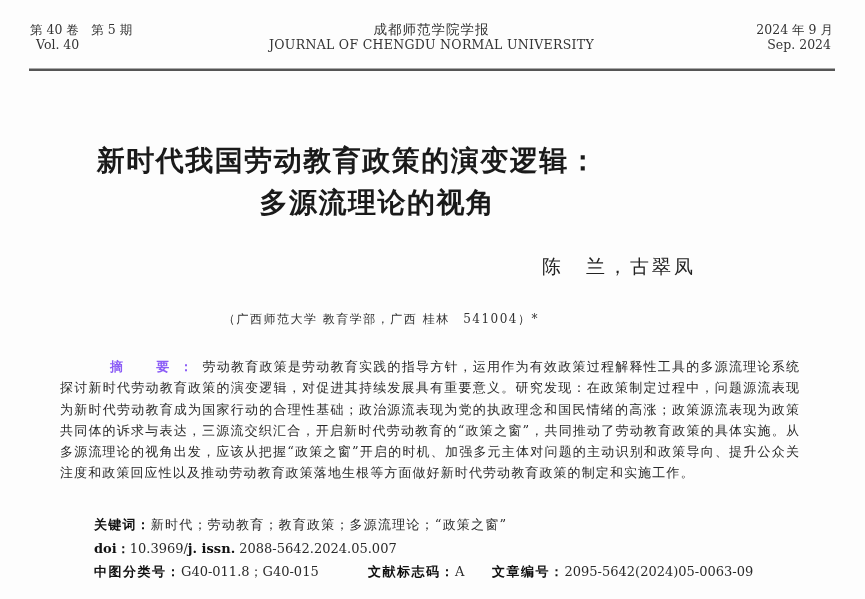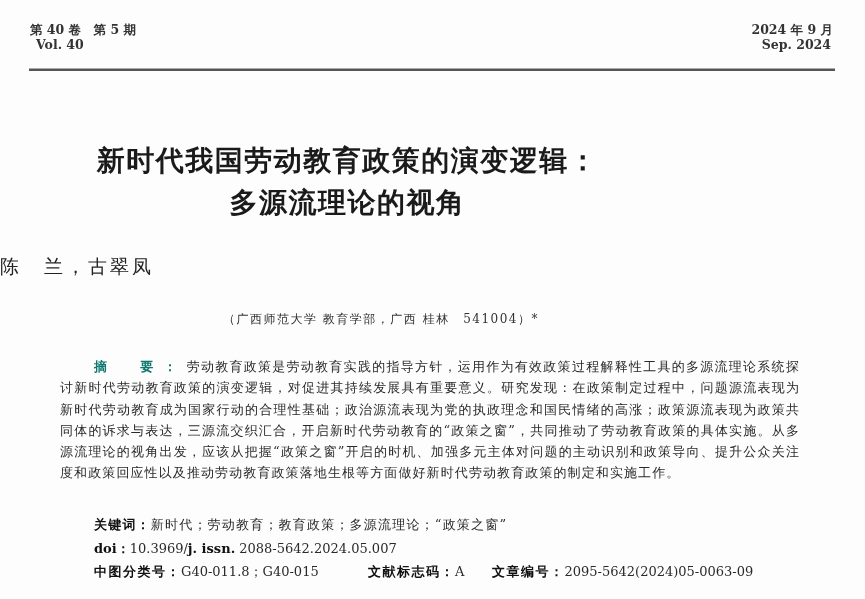--- a/index.html
+++ b/index.html
@@ -4,57 +4,57 @@
   <style>
     html, body { margin: 0; padding: 0; }
     body {
       width: 865px; height: 599px; overflow: hidden;
       background: #fdfdfd;
       font-family: "DejaVu Serif", "Liberation Serif", serif;
       color: #222;
       position: relative;
     }
     .header {
-      position: absolute; left: 30px; top: 22px; width: 803px; height: 44px; font-weight: bold;
+      position: absolute; left: 30px; top: 22px; width: 803px; height: 44px;
     }
     .hdr-left { position: absolute; left: 0; top: 0; font-size: 12.5px; line-height: 15px; color: #333; }
     .hdr-left .l2 { padding-left: 6px; }
     .hdr-center { position: absolute; left: 0; right: 0; top: 0; text-align: center; font-size: 12.5px; line-height: 15px; color: #333; }
     .hdr-center .cn { font-size: 13.5px; letter-spacing: 1px; }
     .hdr-center .en { letter-spacing: 0.3px; }
     .hdr-right { position: absolute; right: 0; top: 0; text-align: right; font-size: 12.5px; line-height: 15px; color: #333; }
     .hdr-right .l2 { padding-right: 2px; }
     .rule {
       position: absolute; left: 29px; top: 68px; width: 806px; height: 2px;
       background: #555;
       border-top: 1px solid #aaa;
     }
     .title {
       position: absolute; left: 0; width: 695px; text-align: center;
       font-family: "DejaVu Sans", "Liberation Sans", sans-serif;
       font-size: 28px; font-weight: bold; color: #1a1a1a; letter-spacing: 1.5px;
     }
     .title.t1 { top: 142px; }
-    .title.t2 { top: 184px; }
+    .title.t2 { top: 184px; margin-left: 30px; }
     .authors {
-      position: absolute; left: 0; width: 696px; top: 254px; text-align: left;
+      position: absolute; left: 0; width: 696px; top: 254px; text-align: right;
       font-size: 19px; color: #222; letter-spacing: 3px;
     }
     .affil {
       position: absolute; left: 0; width: 762px; top: 311px; text-align: center;
       font-size: 12px; color: #333; letter-spacing: 1.5px;
     }
     .abstract {
       position: absolute; left: 60px; top: 356px; width: 740px;
       font-size: 13px; line-height: 21.3px; color: #2a2a2a;
       text-align: justify; letter-spacing: 1.1px;
     }
     .abstract .lbl {
-      font-family: "DejaVu Sans", "Liberation Sans", sans-serif; font-weight: bold; color: #0f766e;
-      margin-left: 34px; letter-spacing: 10px;
+      font-family: "DejaVu Sans", "Liberation Sans", sans-serif; font-weight: bold; color: #8b5cf6;
+      margin-left: 50px; letter-spacing: 10px;
     }
     .meta-line {
       position: absolute; left: 94px; font-size: 13px; color: #2a2a2a; white-space: nowrap; text-align: center;
     }
     .meta-line .lbl { font-family: "DejaVu Sans", "Liberation Sans", sans-serif; font-weight: bold; color: #111; }
     .kw { top: 516px; letter-spacing: 1.2px; }
     .doi { top: 540px; }
     .doi b { font-weight: bold; color: #111; }
     .clc { top: 563px; width: 740px; }
     .clc .seg { position: absolute; top: 0; white-space: nowrap; }
@@ -63,20 +63,24 @@
     .clc .seg3 { left: 398px; }
     .clc .lbl { letter-spacing: 1.5px; }
   </style>
 </head>
 <body>
 
 <div class="header">
   <div class="hdr-left">
     <div>第 40 卷　第 5 期</div>
     <div class="l2">Vol. 40</div>
+  </div>
+  <div class="hdr-center">
+    <div class="cn">成都师范学院学报</div>
+    <div class="en">JOURNAL OF CHENGDU NORMAL UNIVERSITY</div>
   </div>
   <div class="hdr-right">
     <div>2024 年 9 月</div>
     <div class="l2">Sep. 2024</div>
   </div>
 </div>
 <div class="rule"></div>
 
 <div class="title t1">新时代我国劳动教育政策的演变逻辑：</div>
 <div class="title t2">多源流理论的视角</div>

